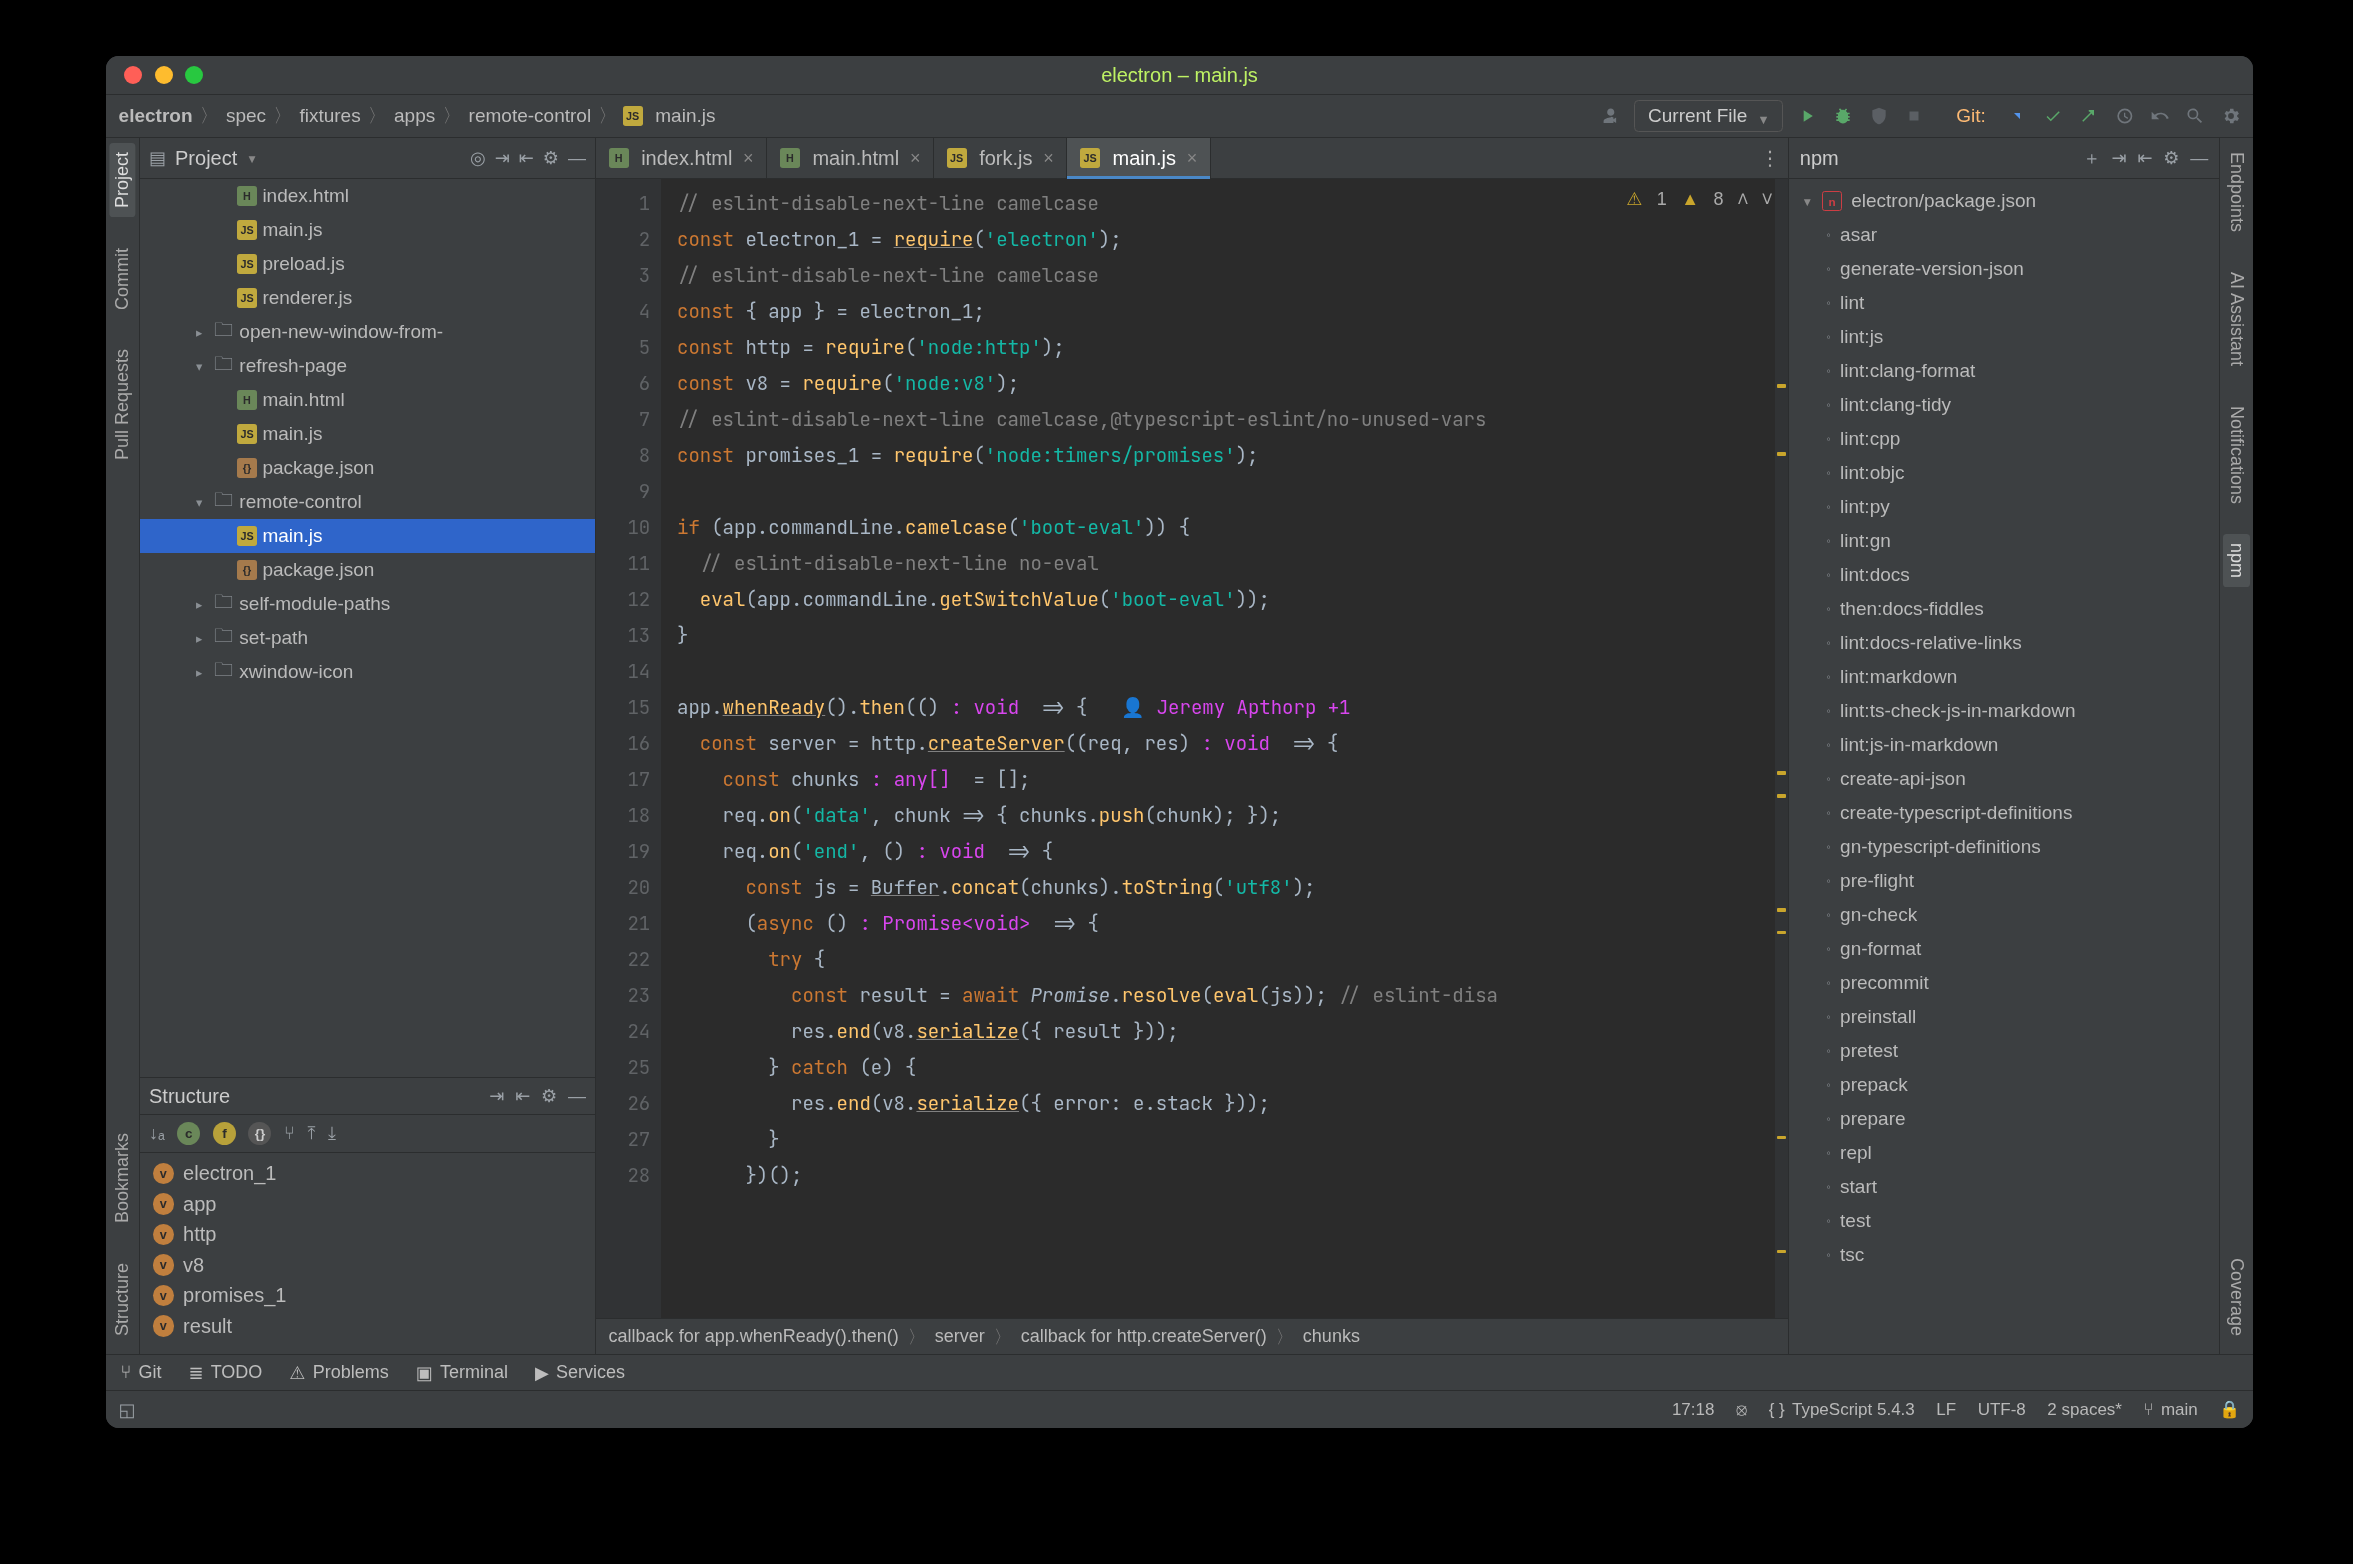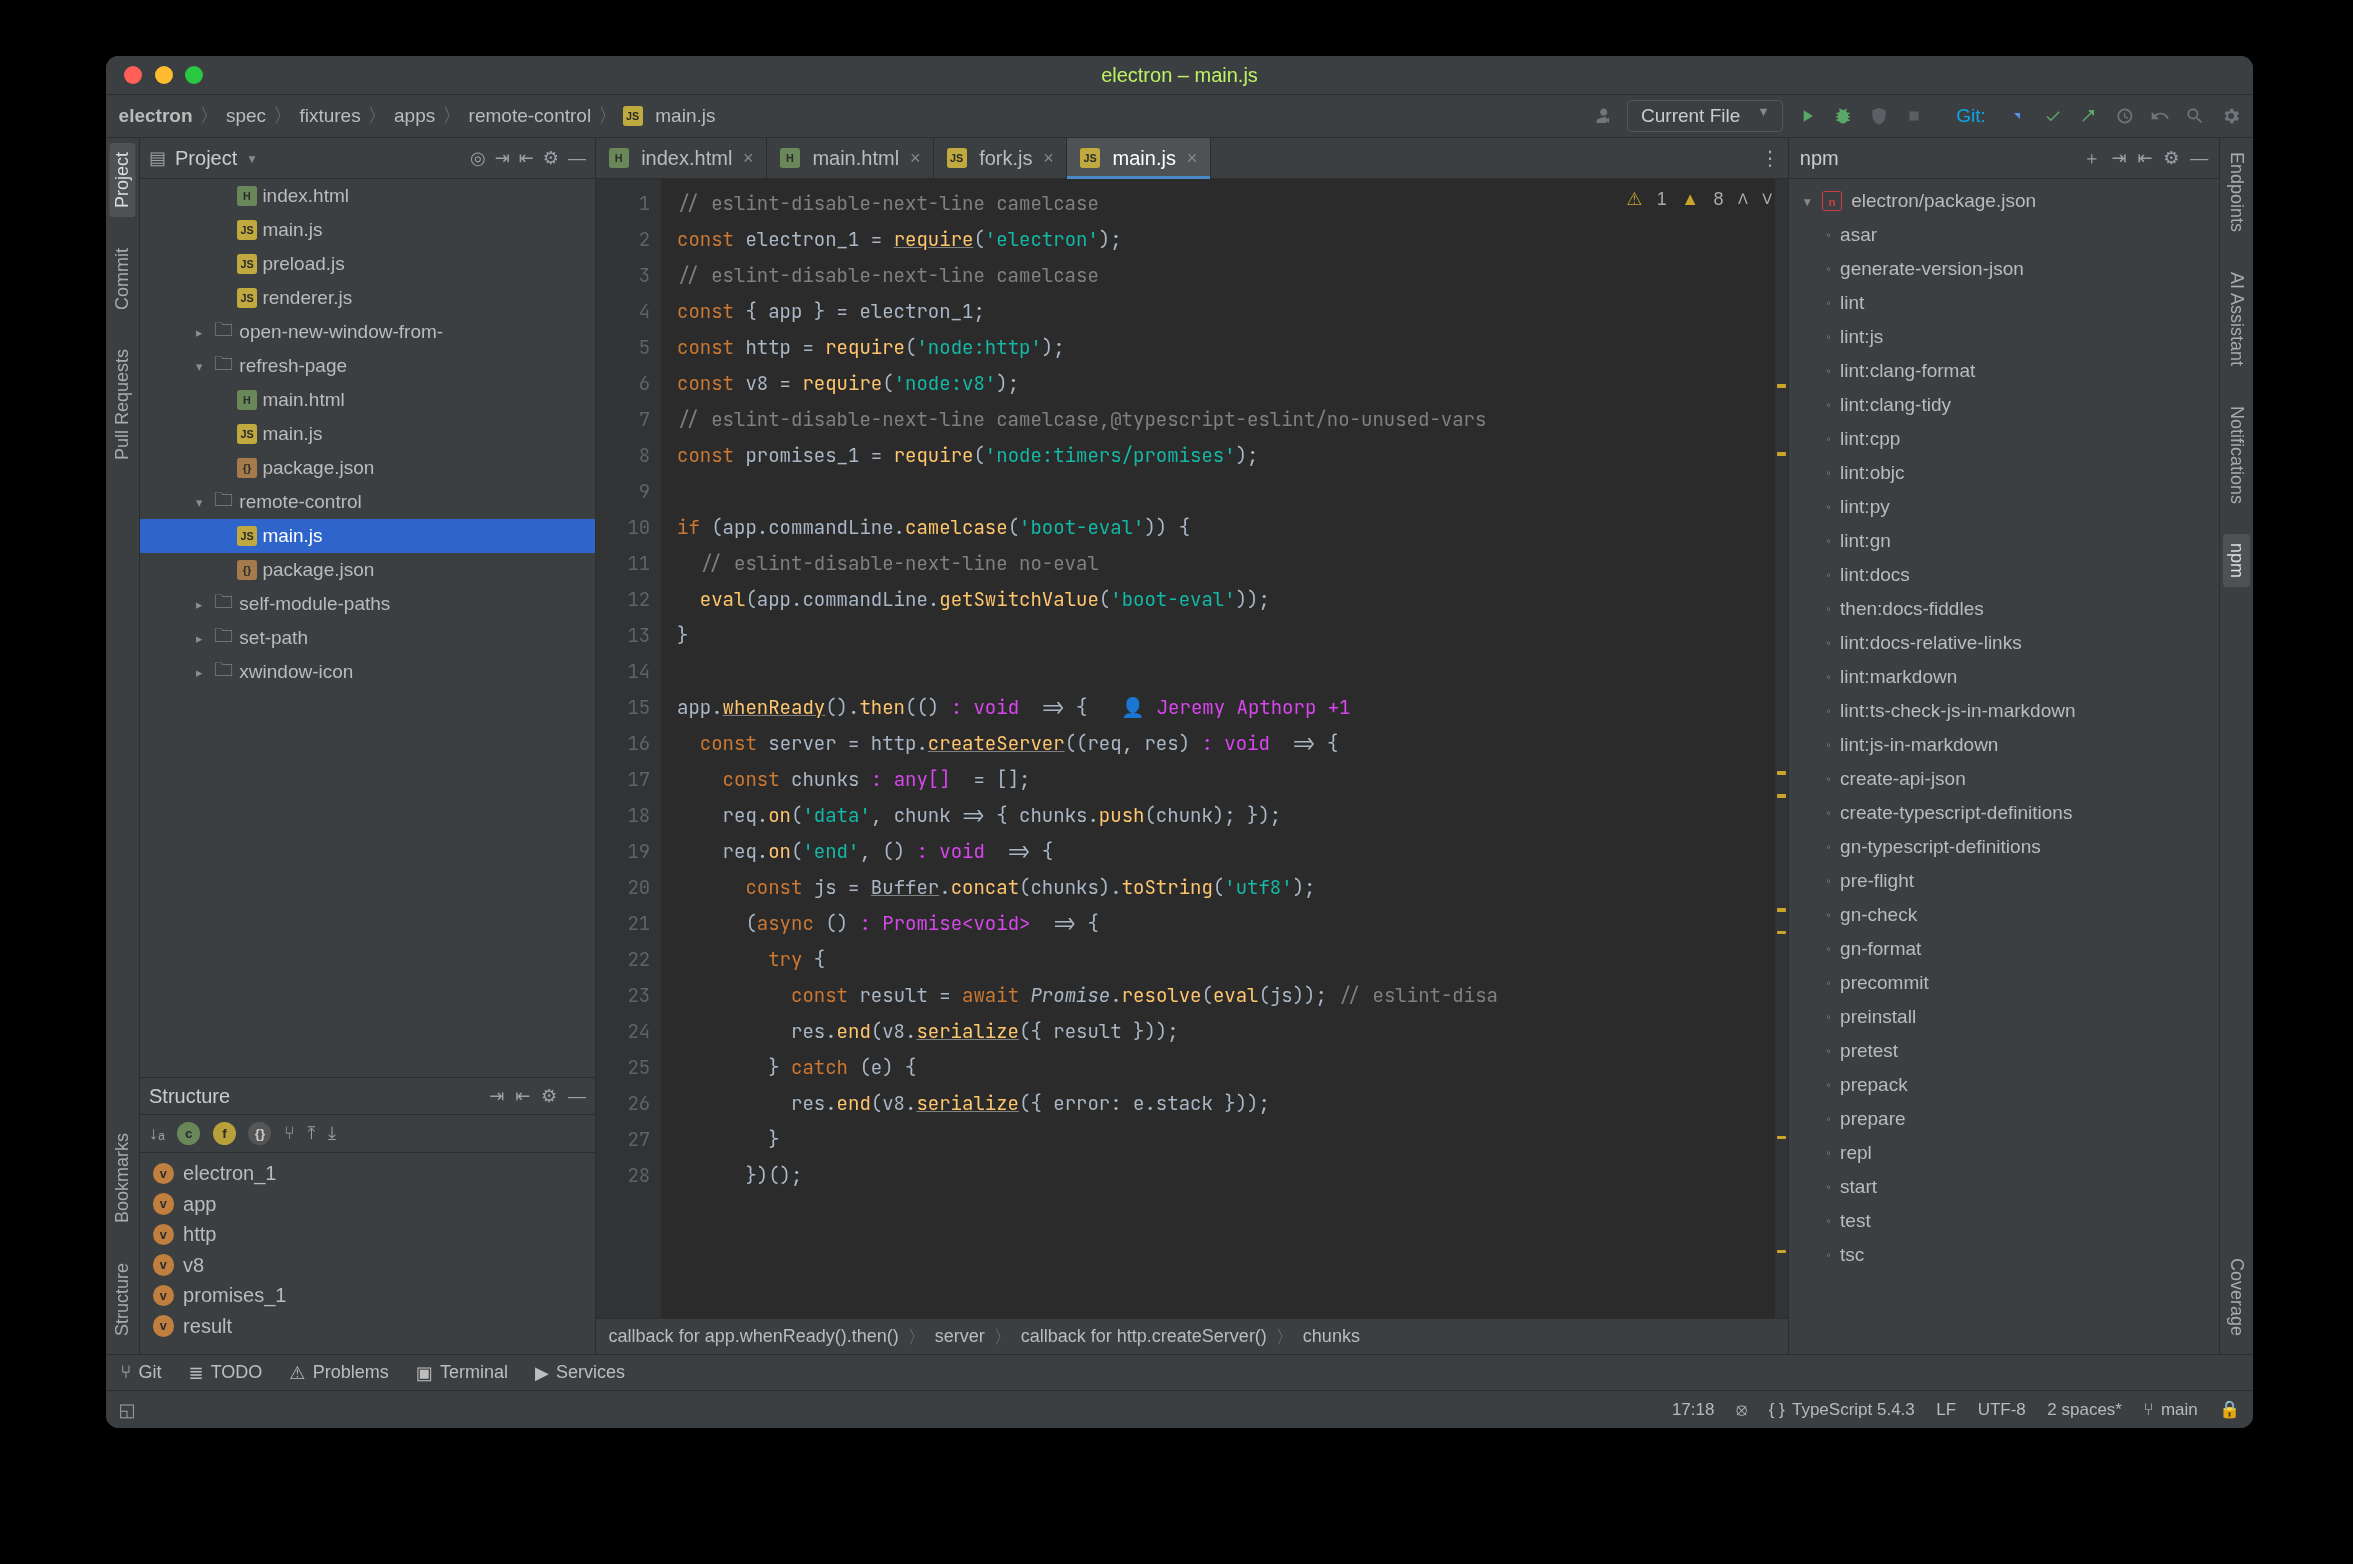--- a/index.html
+++ b/index.html
@@ -47,24 +47,24 @@
   }
   .crumbs{ display:flex; align-items:center; gap:5.4px; color:#bbb; }
   .crumb{ padding:0 1.8px; cursor:pointer;text-align:center;}
   .chev{ color:#777; }
   .js-badge{ display:inline-flex;align-items:center;justify-content:center;width:20px;height:20px;background:#c0a93e;color:#2b2b2b;font-size:10.8px;font-weight:700;border-radius:2.7px;margin-right:5.4px;}
   .html-badge{ display:inline-flex;align-items:center;justify-content:center;width:20px;height:20px;background:#6a8759;color:#2b2b2b;font-size:10.8px;font-weight:700;border-radius:2.7px;margin-right:5.4px;}
   .json-badge{ display:inline-flex;align-items:center;justify-content:center;width:20px;height:20px;background:#a57a4c;color:#2b2b2b;font-size:10.8px;font-weight:700;border-radius:2.7px;margin-right:5.4px;}
   .folder-icon{ color:#9aa0a6; margin-right:6.3px;}
   .navrow .spacer{ flex:1;}
   .run-cfg{ display:flex;align-items:center;gap:12.6px;}
-  .cfg-pill{ border:0.9px solid #555;border-radius:4.5px;padding:3.6px 12.6px;color:#ccc;display:flex;align-items:flex-start;gap:17px;cursor:pointer;}
+  .cfg-pill{ border:0.9px solid #555;border-radius:4.5px;padding:3.6px 12.6px;color:#ccc;display:flex;align-items:flex-end;gap:10px;cursor:pointer;}
   .ico{ width:23px;height:23px;display:inline-flex;align-items:center;justify-content:center;}
   .green{color:#59a869;} .grey{color:#6f757b;} .blue{color:#5394ec;}
-  .git-label{color:#0ea5e9;margin:0 7.2px 0 18px;}
+  .git-label{color:#fdba74;margin:0 7.2px 0 18px;}
   
   .body { flex:1; display:flex; min-height:0; }
   
   .left-gutter{ width:34px;background:#3c3f41;border-right:0.9px solid #2b2d2e;display:flex;flex-direction:column;align-items:center;padding-top:5.4px;gap:21.5px;}
   .vtab{ writing-mode:vertical-rl;transform:rotate(180deg);color:#aaa;font-size:18px;display:flex;align-items:center;gap:7.2px;padding:9px 2.7px;cursor:pointer;}
   .vtab.active{ background:#4e5254;border-radius:3.6px;color:#ddd;}
   
   .right-gutter{ width:34px;background:#3c3f41;border-left:0.9px solid #2b2d2e;display:flex;flex-direction:column;align-items:center;padding-top:5.4px;gap:21.5px;}
   .vtab-r{ writing-mode:vertical-rl;color:#aaa;font-size:18px;display:flex;align-items:center;gap:7.2px;padding:9px 2.7px;cursor:pointer;}
   .vtab-r.active{ background:#4e5254;border-radius:3.6px;color:#ddd;}

